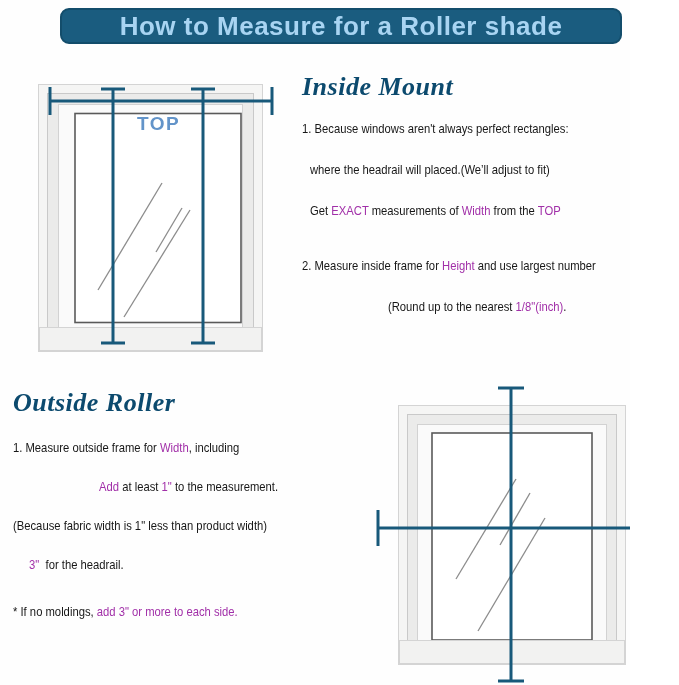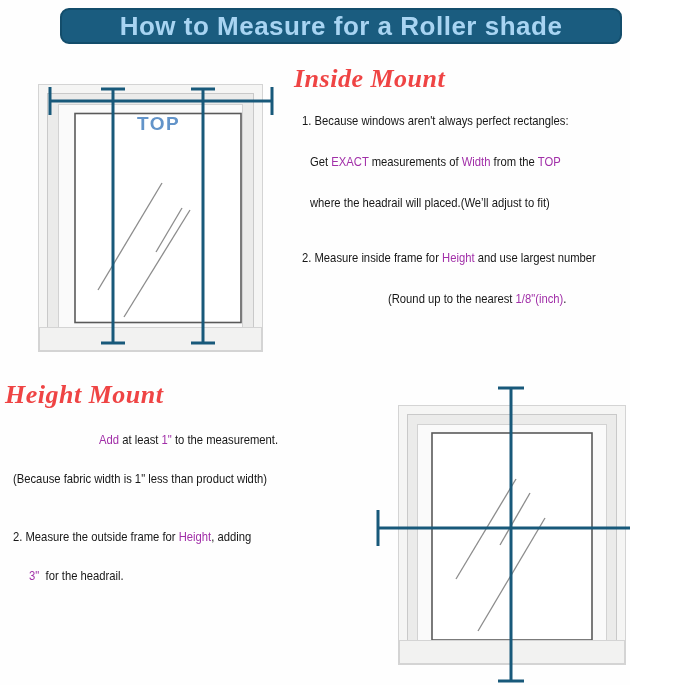--- a/index.html
+++ b/index.html
@@ -35,25 +35,25 @@
   .top-label{
     position:absolute;left:137px;top:113px;
     color:#6394c9;font-weight:bold;font-size:19px;letter-spacing:1.5px;
     white-space:pre;
   }
   
   .col{position:absolute;}
   .col-right{left:294px;top:62px;width:384px;}
   .col-left{left:5px;top:378px;width:385px;}
   .mount-heading{
-    margin:0;
+    margin:8px;
     font-family:"Liberation Serif", serif;
     font-style:italic;font-weight:600;
     font-size:26px;line-height:33px;
-    color:#ef4444;
+    color:#0c4a6e;
     letter-spacing:0.5px;
   }
   .col-right .mount-heading{margin-bottom:9px;}
   .col-left  .mount-heading{margin-bottom:13px;}
   .ln{margin:8px;font-size:13px;white-space:pre;}
   .col-right .ln{line-height:33px;}
   .col-left  .ln{line-height:31px;}
   .sx{display:inline-block;transform:scaleX(0.865);transform-origin:0 60%;white-space:pre;}
   .ind8{padding-left:8px;}
   .ind10{padding-left:10px;text-align:center;}
@@ -123,39 +123,40 @@
     <path d="M645 510 V546"></path>
   </svg>
 
   <div class="top-label">TOP</div>
 
   <div class="col col-right">
     <h2 class="mount-heading">Inside Mount</h2>
 
     <div class="ln"><span class="sx"><span>1. Because windows aren't always perfect rectangles:</span></span></div>
 
+    <div class="ln ind8"><span class="sx"><span>where the headrail will placed.(We’ll adjust to fit)</span></span></div>
+
     <div class="ln ind8"><span class="sx"><span>Get </span><span class="purple">EXACT</span><span> measurements of </span><span class="purple">Width</span><span> from the </span><span class="purple">TOP</span></span></div>
-
-    <div class="ln ind8"><span class="sx"><span>where the headrail will placed.(We’ll adjust to fit)</span></span></div>
 
     <div class="ln gap22"><span class="sx"><span>2. Measure inside frame for </span><span class="purple">Height</span><span> and use largest number</span></span></div>
 
     <div class="ln ind10"><span class="sx"><span>(Round up to the nearest </span><span class="purple">1/8"(inch)</span><span>.</span></span></div>
 
 
   </div>
 
   <div class="col col-left">
-    <h2 class="mount-heading">Height Mount</h2>
+    <h2 class="mount-heading">Outside Roller</h2>
 
+    <div class="ln"><span class="sx"><span>1. Measure outside frame for </span><span class="purple">Width</span><span>, including</span></span></div>
 
 
     <div class="ln ind10"><span class="sx"><span class="purple">Add</span><span> at least </span><span class="purple">1"</span><span> to the measurement.</span></span></div>
 
     <div class="ln"><span class="sx"><span>(Because fabric width is 1" less than product width)</span></span></div>
 
-    <div class="ln gap27"><span class="sx"><span>2. Measure the outside frame for </span><span class="purple">Height</span><span>, adding</span></span></div>
 
     <div class="ln ind16"><span class="sx"><span class="purple">3"</span><span>  for the headrail.</span></span></div>
 
+    <div class="ln gap16"><span class="sx"><span>* If no moldings, </span><span class="purple">add 3" or more to each side.</span></span></div>
   </div>
 
 </div>
 
 </body></html>

